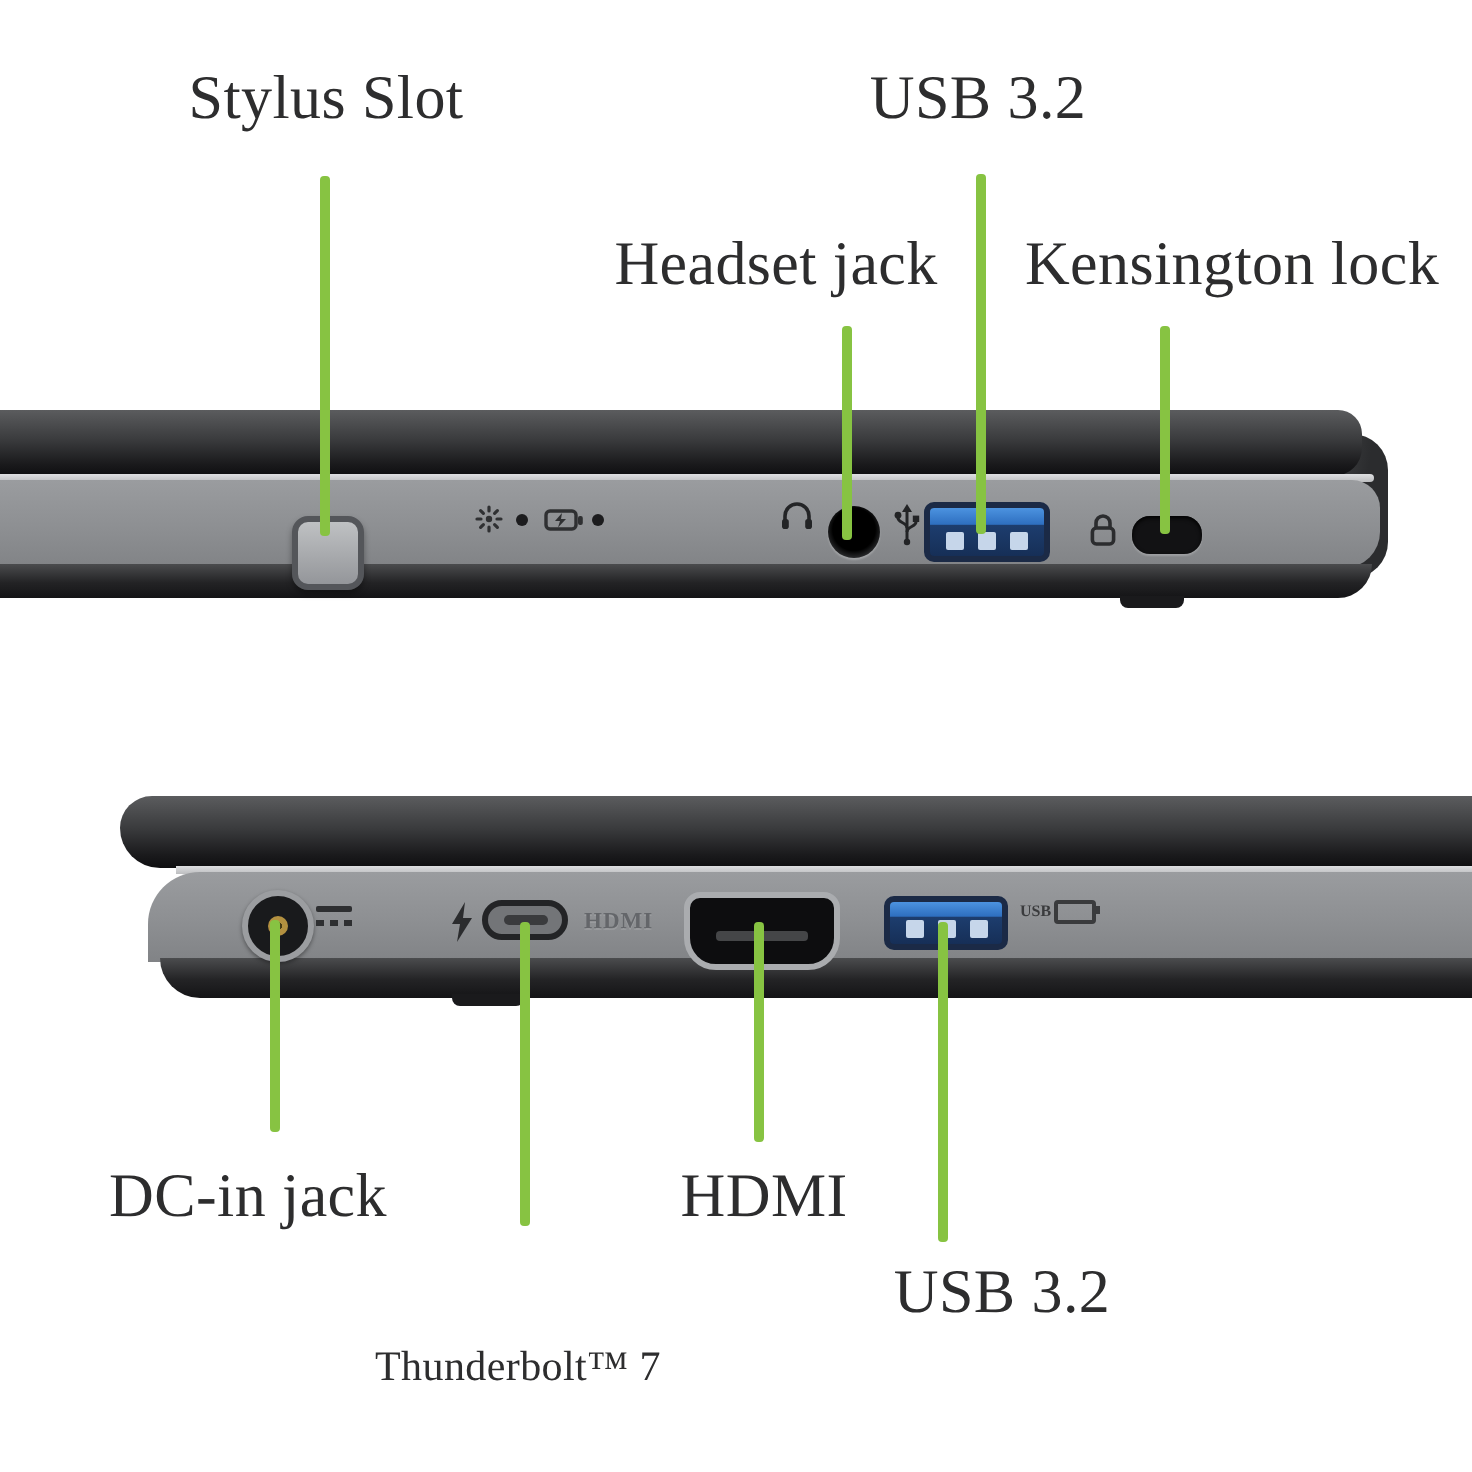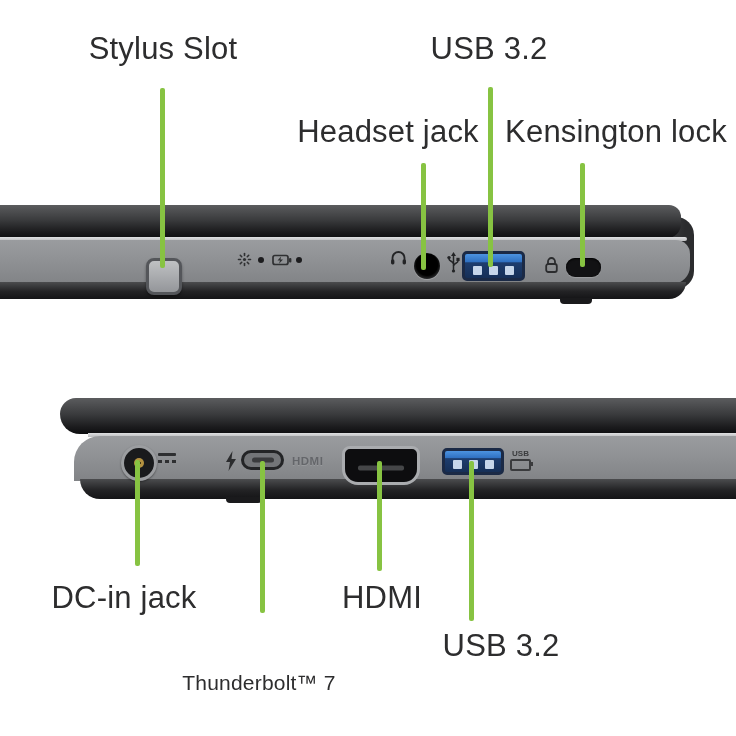--- a/index.html
+++ b/index.html
@@ -3,21 +3,21 @@
 <meta charset="utf-8">
 <style>
   :root{
     --green:#87c342;
     --usb-blue:#3b86d8;
     --label:#2d2d2e;
   }
   html,body{margin:0;padding:0;background:#fff;}
   .stage{
     position:relative;width:736px;height:736px;background:#fff;overflow:hidden;
-    font-family:Liberation Sans, sans-serif;color:var(--label);
+    font-family:Liberation Serif, serif;color:var(--label);
   }
   
   .lbl{position:absolute;transform:translateX(-50%);white-space:nowrap;z-index:6;
        font-weight:500;letter-spacing:0.2px;}
   .lbl.big{font-size:31px;}
   .lbl.sub{font-size:21px;}
   
   .cline{position:absolute;width:5px;background:var(--green);border-radius:2px;z-index:5;}
   
   .laptop{position:absolute;z-index:1;}
@@ -52,21 +52,21 @@
   .hdmiport{position:absolute;width:72px;height:33px;border:3px solid #aaacaf;background:#0d0d0f;
       border-radius:8px 8px 16px 16px;box-sizing:content-box;}
   .hdmislot{position:absolute;left:50%;top:58%;width:46px;height:5px;transform:translate(-50%,-50%);
       background:#454648;border-radius:2px;}
   .emboss{position:absolute;font-size:11.5px;font-weight:bold;color:#64666a;letter-spacing:0.5px;
       text-shadow:0 1px 0 rgba(255,255,255,.12);}
   .dcicon{position:absolute;width:18px;}
   .dcicon .bar{height:3px;background:#2e2f31;border-radius:1px;}
   .dcicon .dashes{margin-top:4px;height:3px;
       background:repeating-linear-gradient(90deg,#2e2f31 0 4px,transparent 4px 7px);}
-  .usb-charge{position:absolute;display:flex;flex-direction:column;align-items:center;gap:1px;}
+  .usb-charge{position:absolute;display:flex;flex-direction:row;align-items:center;gap:1px;}
   .usb-charge .t{font-size:8px;font-weight:bold;color:#3a3b3d;line-height:8px;}
   .usb-charge .batt{width:17px;height:8px;border:2px solid #3a3b3d;border-radius:2px;position:relative;}
   .usb-charge .batt::after{content:"";position:absolute;right:-4px;top:1px;width:2px;height:4px;background:#3a3b3d;}
   svg.icon{position:absolute;overflow:visible;}
 </style>
 </head>
 <body>
 
 <div class="stage">
 

